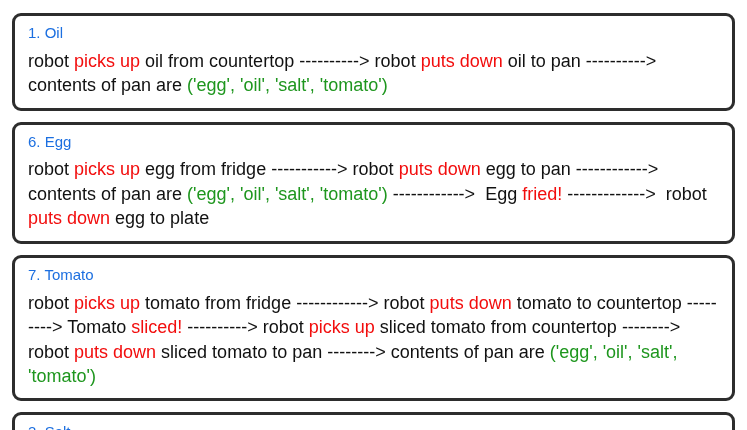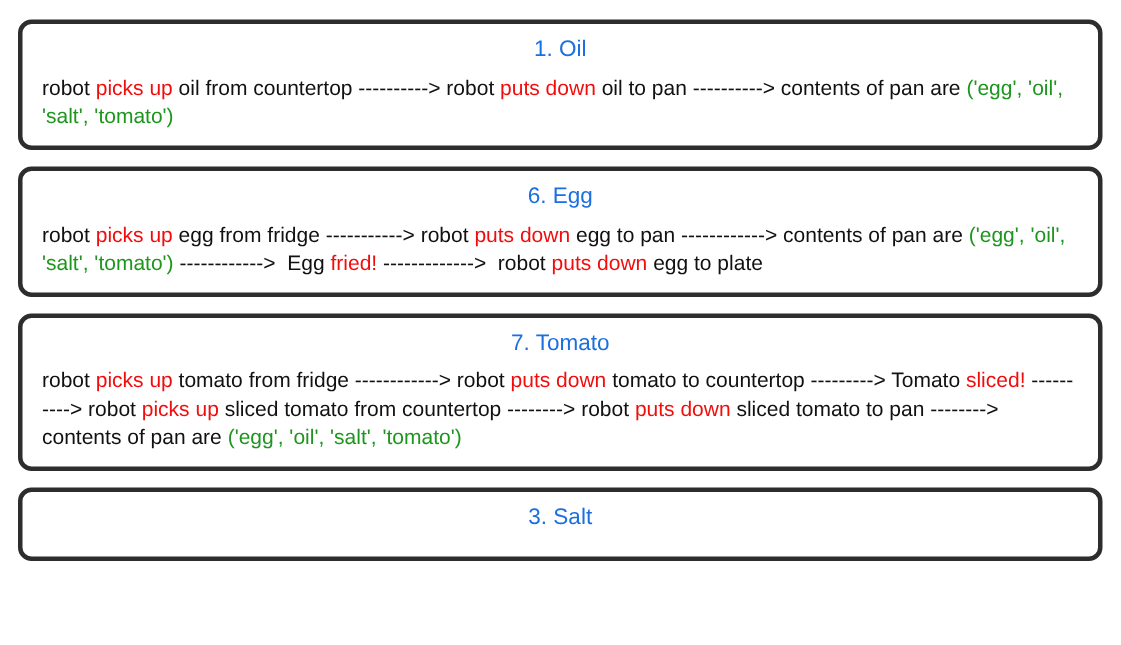--- a/index.html
+++ b/index.html
@@ -22,25 +22,24 @@
     padding: 8px 13px 10px 13px;
     margin-bottom: 11px;
     background: #ffffff;
   }
   .box-title {
     margin: 0 0 6px 0;
     font-size: 15px;
     font-weight: 400;
     color: var(--title-color, #1c6fe0);
     line-height: 1.25;
-    text-align: center;
   }
   .box-text {
     margin: 0;
-    font-size: 14px;
+    font-size: 18px;
     line-height: 1.36;
     color: var(--body-color, #111111);
     white-space: pre-wrap;
     word-break: normal;
   }
   .seg-black { color: var(--body-color, #111111); }
   .seg-red   { color: var(--red-color, #f20d0d); }
   .seg-green { color: var(--green-color, #1e961e); }
 </style>
 </head>

